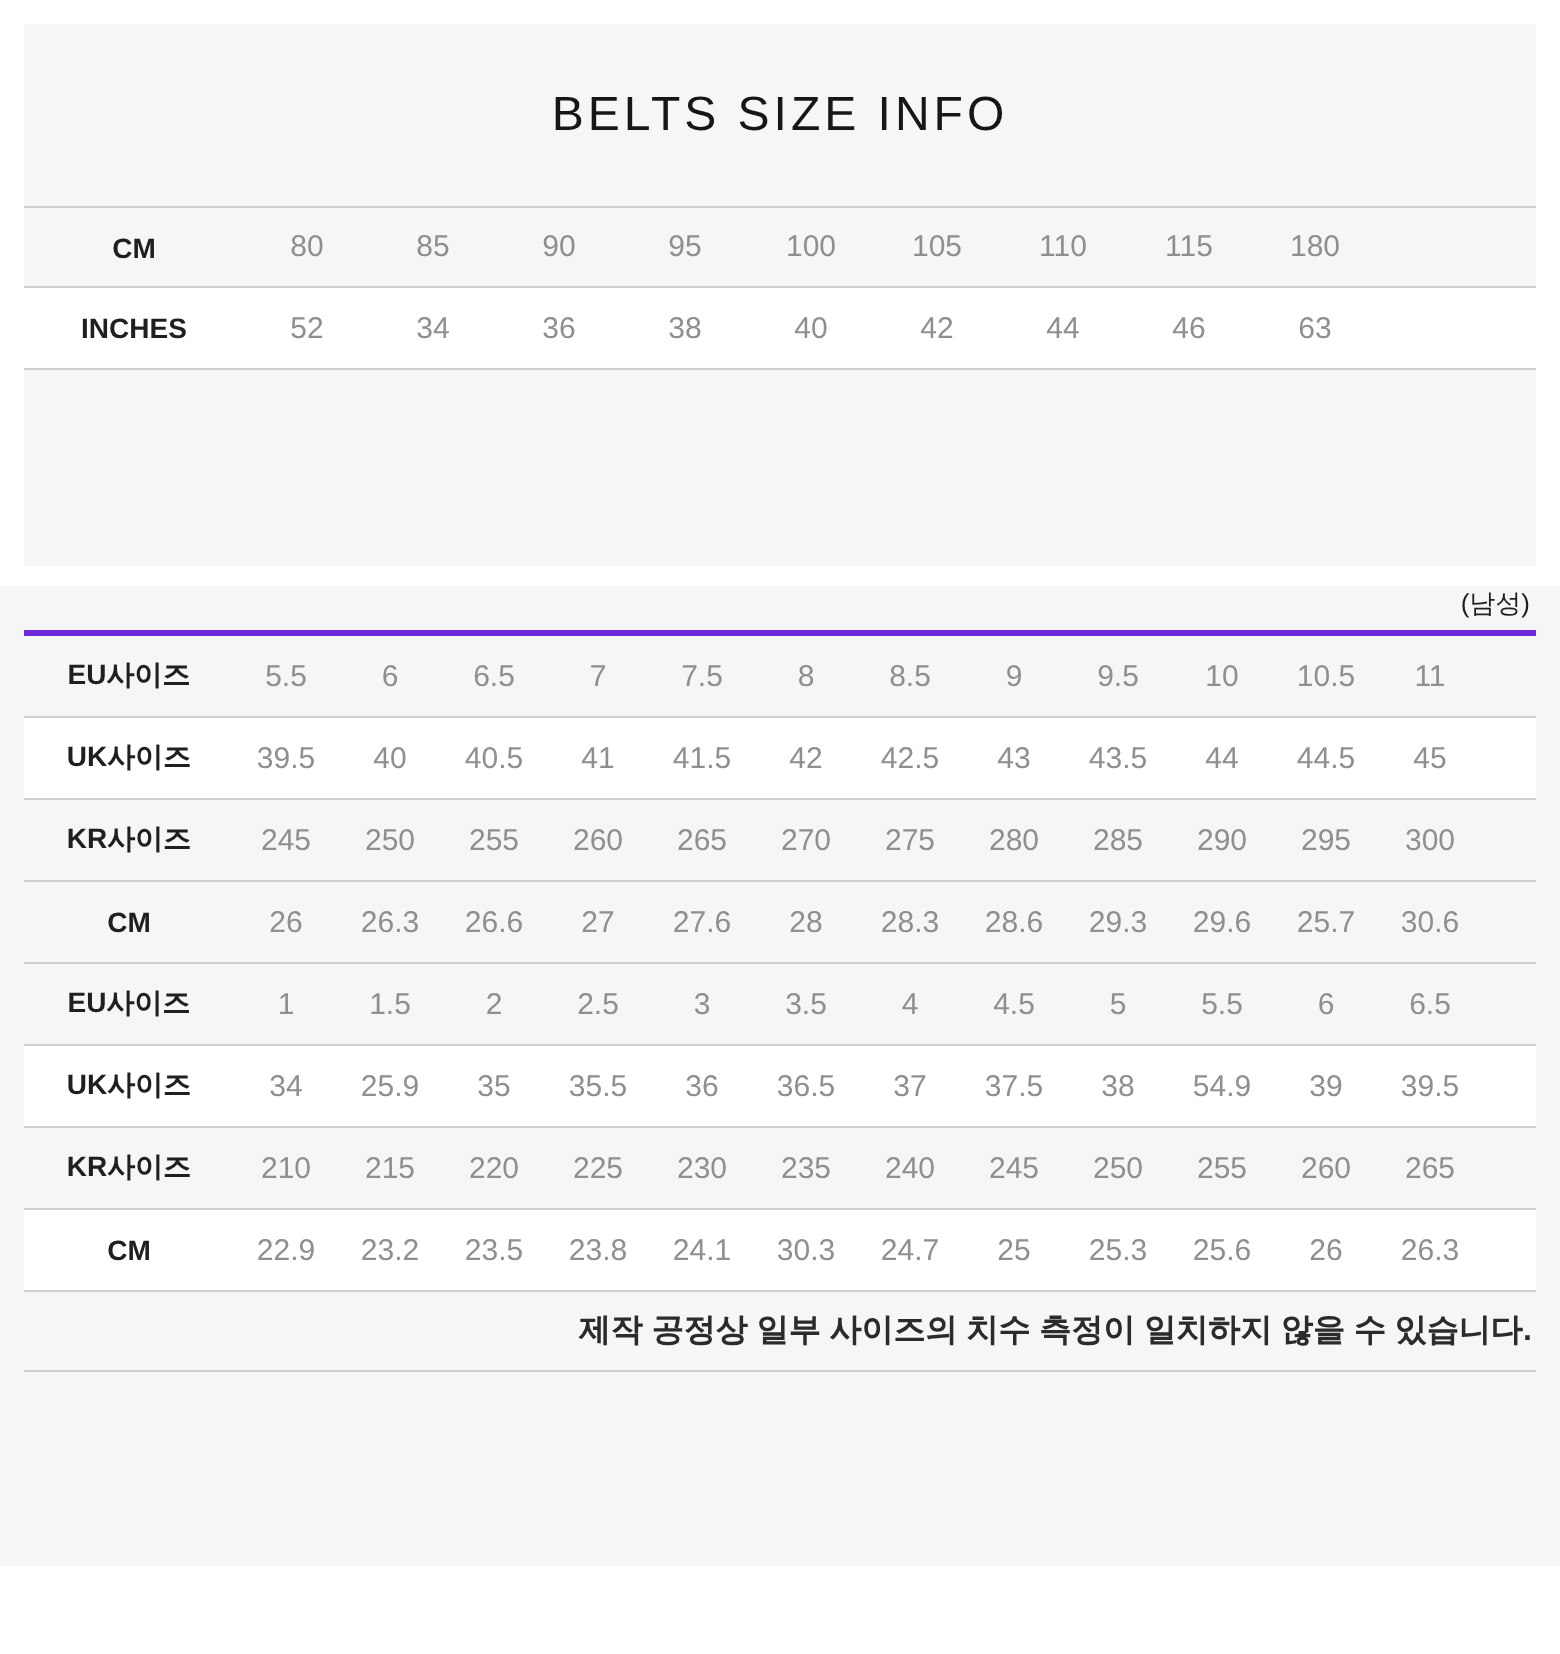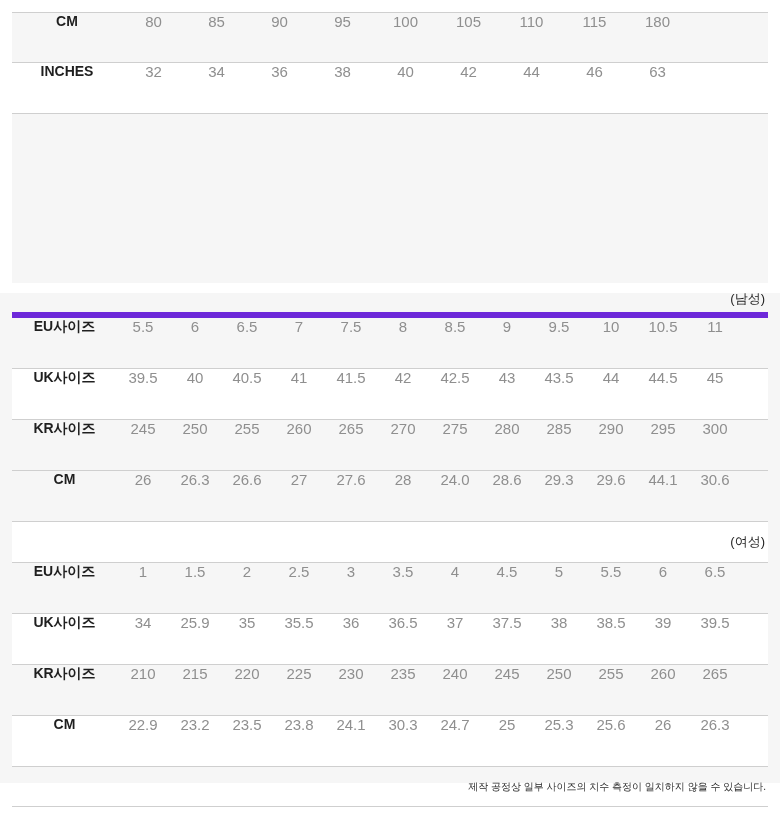--- a/index.html
+++ b/index.html
@@ -24,70 +24,71 @@
   .shoes-panel{left:0;top:293px;width:780px;height:490px;padding:0 12px;}
   .section-title{
     display:flex;align-items:center;justify-content:center;
     font-size:24px;letter-spacing:2px;color:var(--title-color);
     font-weight:400;
   }
   .belts-title{height:91px;}
   .shoes-title{height:72px;padding-top:10px;}
   
   .trow{
-    display:flex;align-items:flex-start;
-    height:51px;border-bottom:1px solid var(--line);
+    display:flex;align-items:center;
+    height:41px;border-bottom:1px solid var(--line);
     background:transparent;
   }
   .trow.white{background:var(--row-white);}
   .cell{display:flex;align-items:center;justify-content:center;}
   .cell.label{font-weight:600;font-size:14px;color:var(--label-color);}
   .cell.value{font-size:15px;color:var(--value-color);}
   .belts-table .trow:first-child{border-top:1px solid var(--line);}
   .belts-table .cell.label{width:110px;}
   .belts-table .cell.value{width:63px;}
   .shoes-table .cell.label{width:105px;}
   .shoes-table .cell.value{width:52px;}
   .gender-row{
     height:25px;display:flex;align-items:flex-end;justify-content:flex-end;
     padding:0 3px 4px 0;font-size:13px;color:var(--label-color);
-    border-bottom:6px solid #6d28d9;
+    border-bottom:3px solid #6d28d9;
   }
   .women-header{
     height:41px;background:var(--row-white);
     display:flex;align-items:center;justify-content:flex-end;
     padding-right:3px;font-size:13px;color:var(--label-color);
     border-bottom:1px solid var(--line);
   }
   .footer-row{
     height:40px;display:flex;align-items:center;justify-content:flex-end;
-    padding-right:2px;font-size:10px;font-weight:400;color:var(--note-color);
+    padding-right:2px;font-size:16px;font-weight:700;color:var(--note-color);
     border-bottom:1px solid var(--line);
   }
 </style>
 </head>
 <body>
 
 <section class="panel belts-panel">
+  <div class="section-title belts-title">BELTS SIZE INFO</div>
   <div class="belts-table">
       <div class="trow">
         <div class="cell label">CM</div>
         <div class="cell value">80</div>
         <div class="cell value">85</div>
         <div class="cell value">90</div>
         <div class="cell value">95</div>
         <div class="cell value">100</div>
         <div class="cell value">105</div>
         <div class="cell value">110</div>
         <div class="cell value">115</div>
         <div class="cell value">180</div>
       </div>
       <div class="trow white">
         <div class="cell label">INCHES</div>
-        <div class="cell value">32</div>
+        <div class="cell value">52</div>
         <div class="cell value">34</div>
         <div class="cell value">36</div>
         <div class="cell value">38</div>
         <div class="cell value">40</div>
         <div class="cell value">42</div>
         <div class="cell value">44</div>
         <div class="cell value">46</div>
         <div class="cell value">63</div>
       </div>
     </div>
@@ -142,29 +143,28 @@
         <div class="cell value">300</div>
       </div>
       <div class="trow">
         <div class="cell label">CM</div>
         <div class="cell value">26</div>
         <div class="cell value">26.3</div>
         <div class="cell value">26.6</div>
         <div class="cell value">27</div>
         <div class="cell value">27.6</div>
         <div class="cell value">28</div>
-        <div class="cell value">24.0</div>
+        <div class="cell value">28.3</div>
         <div class="cell value">28.6</div>
         <div class="cell value">29.3</div>
         <div class="cell value">29.6</div>
-        <div class="cell value">44.1</div>
+        <div class="cell value">25.7</div>
         <div class="cell value">30.6</div>
       </div>
     </div>
-  <div class="women-header">(여성)</div>
   <div class="shoes-table">
       <div class="trow">
         <div class="cell label">EU사이즈</div>
         <div class="cell value">1</div>
         <div class="cell value">1.5</div>
         <div class="cell value">2</div>
         <div class="cell value">2.5</div>
         <div class="cell value">3</div>
         <div class="cell value">3.5</div>
         <div class="cell value">4</div>
@@ -178,21 +178,21 @@
         <div class="cell label">UK사이즈</div>
         <div class="cell value">34</div>
         <div class="cell value">25.9</div>
         <div class="cell value">35</div>
         <div class="cell value">35.5</div>
         <div class="cell value">36</div>
         <div class="cell value">36.5</div>
         <div class="cell value">37</div>
         <div class="cell value">37.5</div>
         <div class="cell value">38</div>
-        <div class="cell value">38.5</div>
+        <div class="cell value">54.9</div>
         <div class="cell value">39</div>
         <div class="cell value">39.5</div>
       </div>
       <div class="trow">
         <div class="cell label">KR사이즈</div>
         <div class="cell value">210</div>
         <div class="cell value">215</div>
         <div class="cell value">220</div>
         <div class="cell value">225</div>
         <div class="cell value">230</div>

